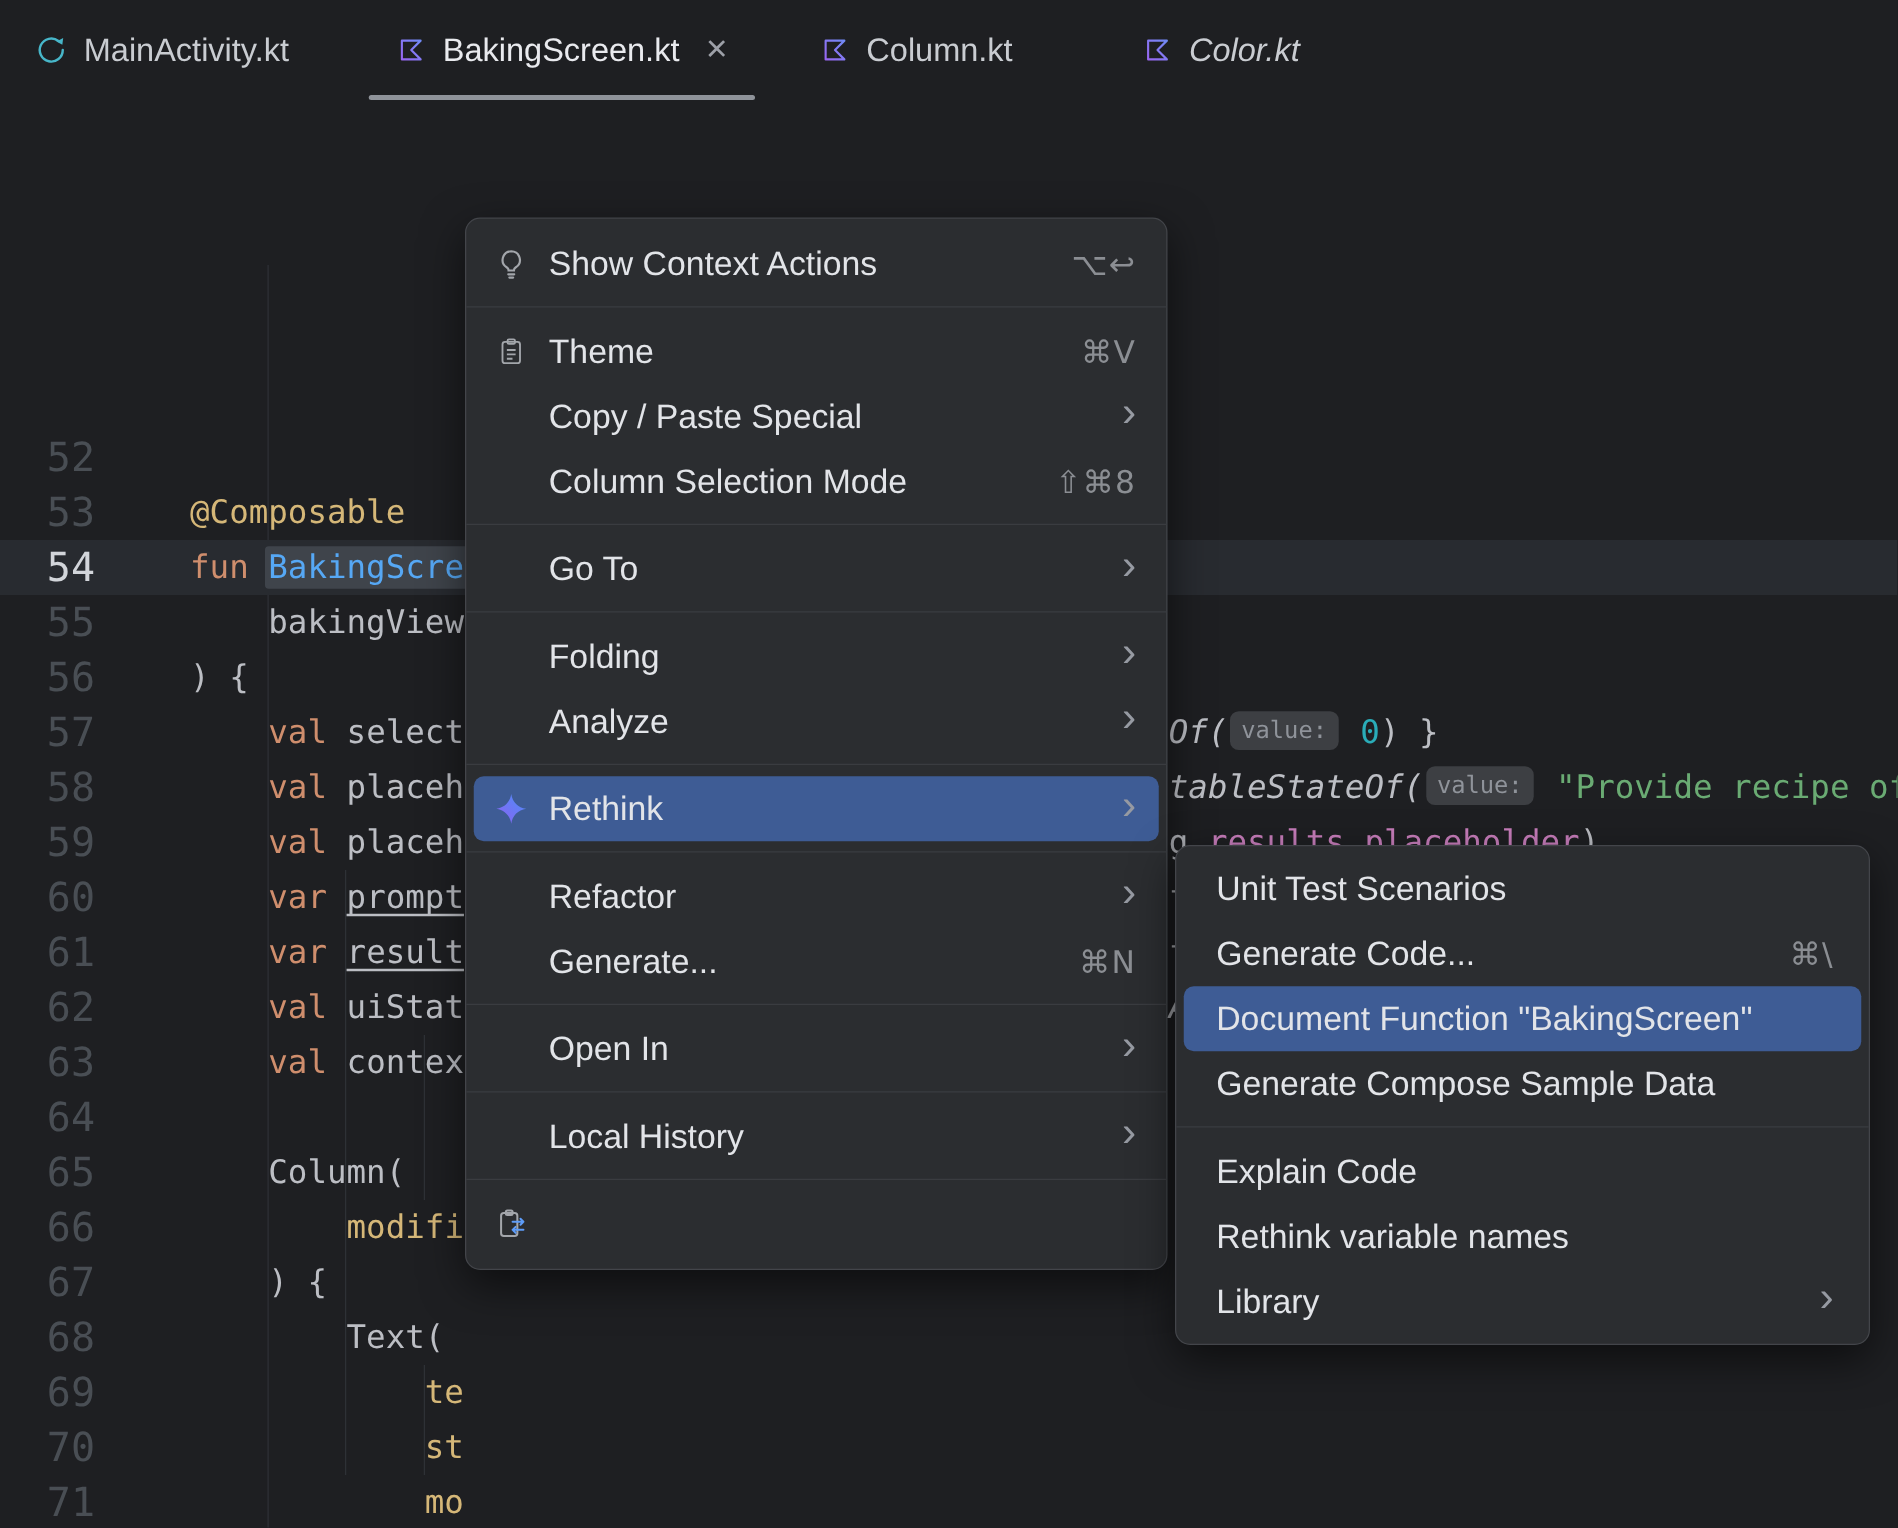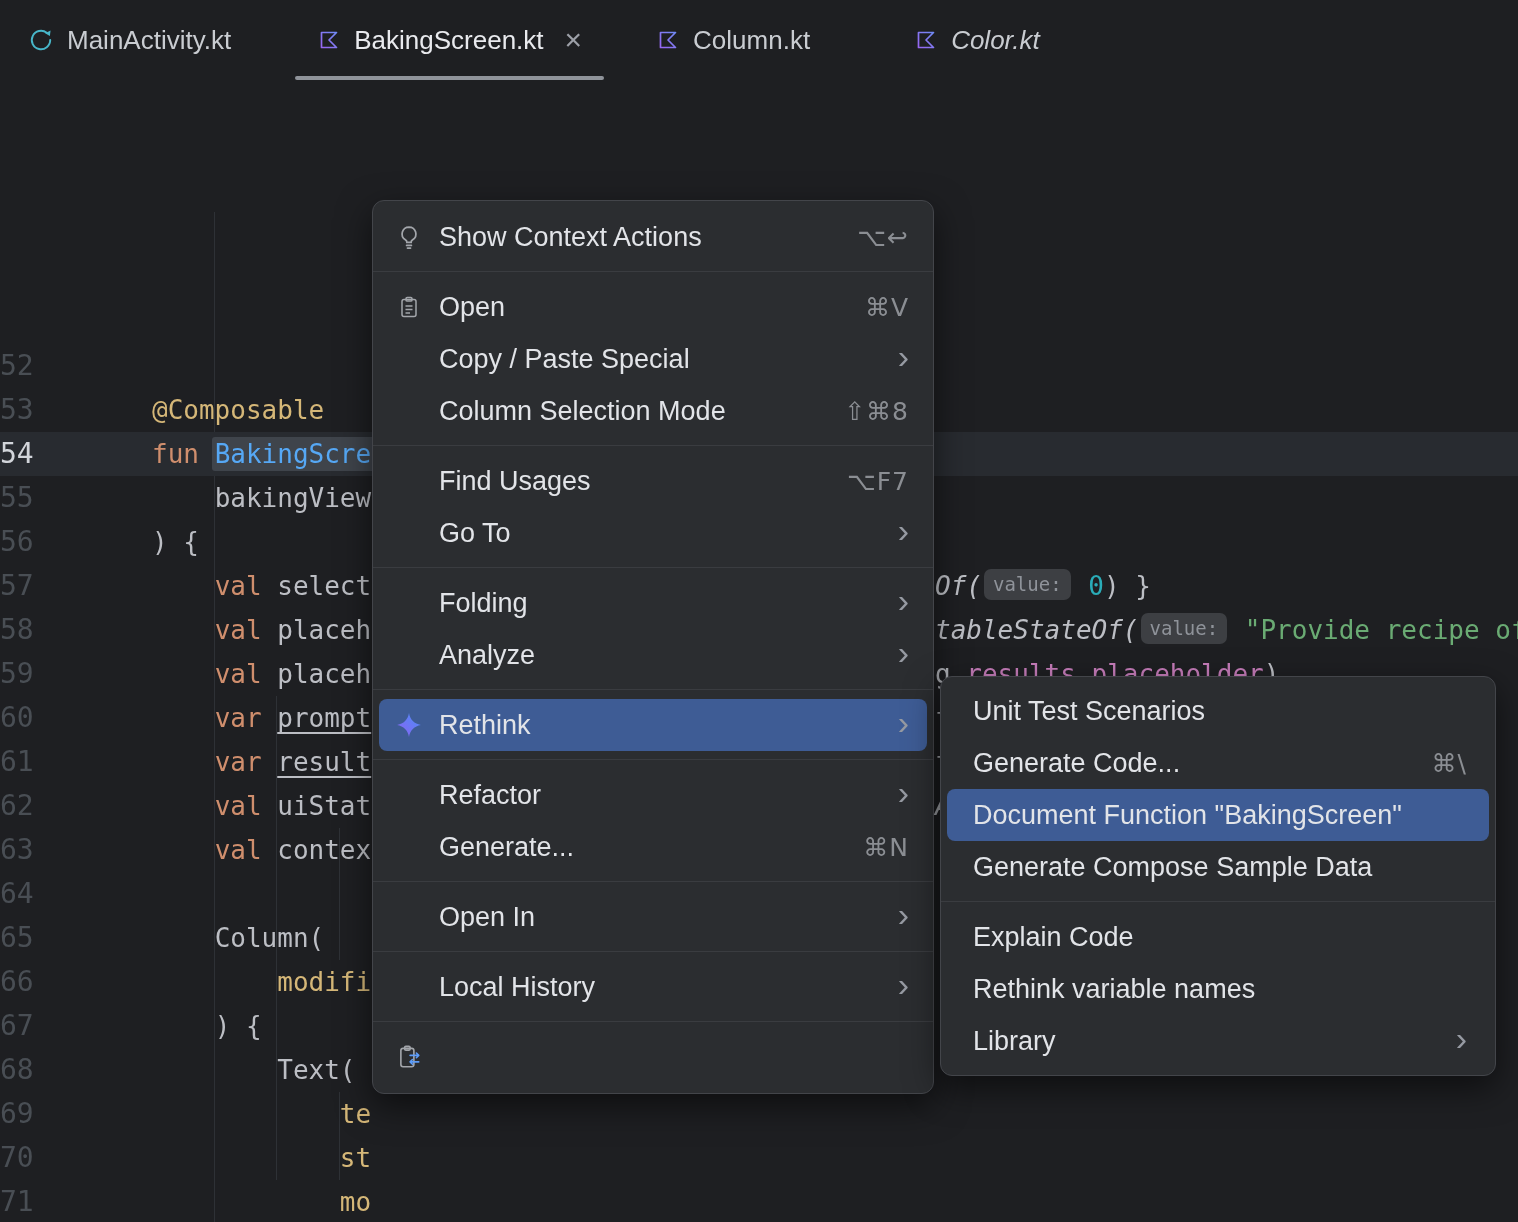--- a/index.html
+++ b/index.html
@@ -18,21 +18,21 @@
   .tab-close{font-size:30px;color:#9da0a8;margin-left:8px;line-height:1}
 
   
   .editor{position:absolute;top:80px;left:0;right:0;bottom:0;
           font-family:"DejaVu Sans Mono",monospace;font-size:26px;line-height:44px;
           color:var(--code_default);white-space:pre}
   .guide{position:absolute;width:1px;background:#2e3136;z-index:0}
   .code-lines{position:relative;z-index:1}
   .code-line{height:44px;position:relative;display:flex}
   .code-line.current{background:var(--current_line)}
-  .gutter{flex:0 0 76px;width:76px;color:var(--gutter);font-size:28px}
+  .gutter{flex:0 0 76px;width:76px;text-align:right;color:var(--gutter);font-size:32px}
   .current .gutter{color:var(--gutter_active)}
   .code{margin-left:76px;white-space:pre}
   .right-frag{position:absolute;left:935px;top:0;white-space:pre}
 
   .d{color:var(--code_default)}
   .kw{color:var(--keyword)}
   .ann{color:var(--annotation)}
   .fn{color:var(--function_decl)}
   .hl{background:var(--word_highlight);border-radius:3px;padding:2px 3px;margin:-2px -3px}
   .lit{color:var(--number)}
@@ -41,21 +41,21 @@
   .ital{font-style:italic}
   .varu{text-decoration:underline;text-underline-offset:5px}
   .arg{color:var(--named_arg)}
   .chip{display:inline-block;background:var(--chip_bg);color:var(--chip_text);
         font-size:19px;line-height:31px;border-radius:7px;padding:0 9px;margin:0 2px;
         vertical-align:4px}
 
   
   .menu{position:absolute;background:var(--menu_bg);border:1px solid var(--menu_border);
         border-radius:12px;box-shadow:0 12px 34px rgba(0,0,0,.55);padding:10px 0}
-  .main-menu{left:372px;top:200px;width:562px;z-index:10}
+  .main-menu{left:372px;top:174px;width:562px;z-index:10}
   .submenu{left:940px;top:676px;width:556px;z-index:11;padding:8px 0}
   .menu-item{height:52px;display:flex;align-items:center;margin:0 6px;border-radius:8px;
         color:var(--menu_text);font-size:27px;padding:0 18px 0 14px}
   .submenu .menu-item{padding:0 22px 0 26px}
   .menu-item.hl-row{background:var(--highlight)}
   .mi-icon{width:32px;margin-right:14px;display:flex;justify-content:center;align-items:center;flex:0 0 32px}
   .mi-label{white-space:nowrap}
   .mi-shortcut{margin-left:auto;color:var(--menu_muted);font-size:25px;letter-spacing:1px;
         font-family:"DejaVu Sans",sans-serif;padding-left:24px}
   .mi-arrow{margin-left:auto;color:#969aa2;font-size:34px;line-height:1;transform:translateY(-3px);padding-left:24px}
@@ -142,39 +142,34 @@
       </div>
       <div class="menu-sep"></div>
       <div class="menu-item">
         <span class="mi-icon">
           <svg width="24" height="24" viewBox="0 0 24 24" fill="none" stroke="#a3a6ab" stroke-width="1.5">
             <rect x="5" y="4.5" width="14" height="17" rx="2"></rect>
             <rect x="9" y="2.5" width="6" height="3.6" rx="1.2"></rect>
             <path d="M8.5 11h7M8.5 14.5h7M8.5 18h4.5"></path>
           </svg>
         </span>
-        <span class="mi-label">Open</span>
+        <span class="mi-label">Theme</span>
         <span class="mi-shortcut">⌘V</span>
       </div>
       <div class="menu-item">
         <span class="mi-icon"></span>
         <span class="mi-label">Copy / Paste Special</span>
         <span class="mi-arrow">›</span>
       </div>
       <div class="menu-item">
         <span class="mi-icon"></span>
         <span class="mi-label">Column Selection Mode</span>
         <span class="mi-shortcut">⇧⌘8</span>
       </div>
       <div class="menu-sep"></div>
-      <div class="menu-item">
-        <span class="mi-icon"></span>
-        <span class="mi-label">Find Usages</span>
-        <span class="mi-shortcut">⌥F7</span>
-      </div>
       <div class="menu-item">
         <span class="mi-icon"></span>
         <span class="mi-label">Go To</span>
         <span class="mi-arrow">›</span>
       </div>
       <div class="menu-sep"></div>
       <div class="menu-item">
         <span class="mi-icon"></span>
         <span class="mi-label">Folding</span>
         <span class="mi-arrow">›</span>

